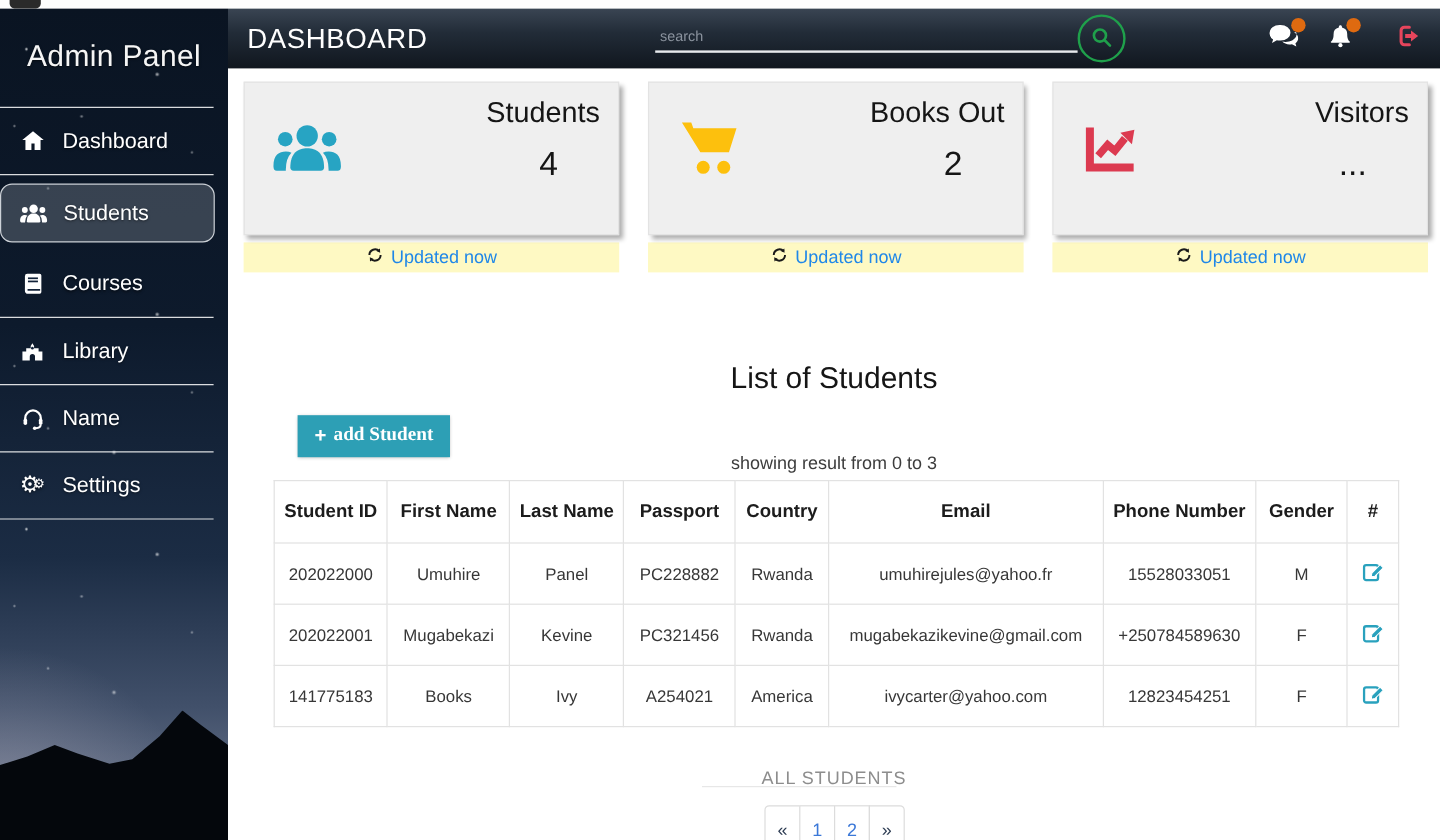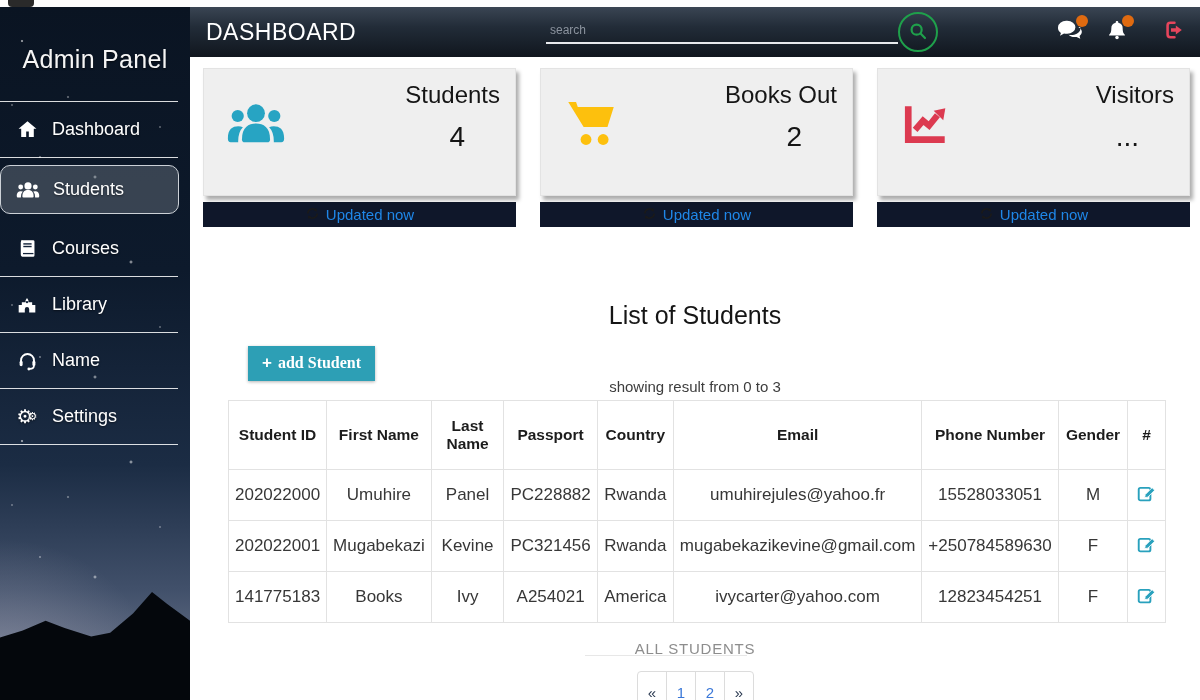--- a/index.html
+++ b/index.html
@@ -20,21 +20,21 @@
       radial-gradient(1px 1px at 40px 150px, rgba(255,255,255,.6), transparent 1.5px),
       radial-gradient(1.3px 1.3px at 95px 170px, rgba(255,255,255,.7), transparent 2px),
       radial-gradient(1px 1px at 12px 98px, rgba(255,255,255,.5), transparent 1.5px),
       radial-gradient(ellipse 220px 190px at 0% 96%, rgba(186,182,196,.38), transparent 70%),
       linear-gradient(180deg, #0a1422 0%, #0d1a2c 38%, #1b2c44 66%, #41506a 84%, #5c6880 92%);
     background-repeat:repeat,repeat,repeat,repeat,repeat,repeat,repeat,no-repeat,no-repeat;
     background-size:190px 200px,190px 200px,190px 200px,190px 200px,190px 200px,190px 200px,190px 200px,100% 100%,100% 100%;
   }
   .mountains { position:absolute; left:0; bottom:0; width:190px; height:120px; background:#04070c;
     clip-path:polygon(0 48%, 12% 42%, 24% 34%, 34% 40%, 48% 47%, 58% 44%, 70% 28%, 80% 10%, 88% 20%, 100% 34%, 100% 100%, 0 100%); }
-  .sidebar-title { margin-top:38px; text-align:center; font-size:25px; color:#f5f5f5; letter-spacing:.3px;
+  .sidebar-title { margin-top:26px; text-align:center; font-size:25px; color:#f5f5f5; letter-spacing:.3px;
     text-shadow:0 1px 2px rgba(0,0,0,.6); }
   .sep { border:none; border-top:1px solid rgba(255,255,255,.85); margin:0 12px 0 0; }
   .sep-title { margin-top:27px; }
   .menu { position:relative; z-index:5; }
   .menu-item { display:flex; align-items:center; gap:13px; padding:17px 8px 17px 15px;
     font-size:18px; color:#fff; cursor:pointer; text-shadow:0 1px 2px rgba(0,0,0,.5); }
   .menu-item .mi-icon { width:24px; display:flex; justify-content:center; align-items:center; flex:0 0 24px; }
   .menu-item.active { background:rgba(150,158,168,.32); border:1px solid #ccd1d7; border-radius:10px;
     margin:7px 11px 7px 0; padding:13px 8px 13px 15px; }
   .gear-big { font-size:19px; line-height:1; } .gear-small { font-size:11px; line-height:1; margin-left:-6px; vertical-align:top; }
@@ -55,37 +55,37 @@
   .badge-dot { position:absolute; top:-4px; right:-6px; width:12px; height:12px; border-radius:50%; background:#df6a10; }
 
   
   .cards-row { position:absolute; left:203px; top:68px; display:flex; gap:24px; }
   .card { width:313px; }
   .card-body { position:relative; height:128px; background:#efefef; border:1px solid #e3e3e3;
     box-shadow:3px 4px 4px rgba(0,0,0,.33); }
   .card-icon { position:absolute; left:22px; top:32px; }
   .card-title { text-align:right; padding:12px 15px 0 0; font-size:24px; color:#151515; }
   .card-value { text-align:right; padding:12px 50px 0 0; font-size:28px; color:#151515; }
-  .card-footer { margin-top:6px; height:25px; background:#0f172a; display:flex; align-items:center;
+  .card-footer { margin-top:6px; height:25px; background:#fef9c3; display:flex; align-items:center;
     justify-content:center; gap:6px; font-size:15px; }
   .card-footer a { color:#1f87e8; text-decoration:none; cursor:pointer; }
 
   
   .list-heading { position:absolute; top:301px; left:190px; width:1010px; text-align:center;
     font-size:25px; color:#151515; }
   .add-btn { position:absolute; left:248px; top:346px; background:#2d9fb5; border:none; color:#fff;
     font-family:"Liberation Serif", serif; font-weight:bold; font-size:16px; padding:7px 14px 8px;
     cursor:pointer; box-shadow:0 1px 3px rgba(0,0,0,.3); display:flex; align-items:center; gap:6px; }
   .add-btn .plus { font-family:"Liberation Sans",sans-serif; font-weight:bold; font-size:17px; }
   .showing { position:absolute; top:378px; left:190px; width:1010px; text-align:center; font-size:15px; color:#3d3d3d; }
 
   table.students { position:absolute; left:228px; top:400px; width:938px; border-collapse:collapse; background:#fff; }
   table.students th, table.students td { border:1px solid #e2e2e2; text-align:center; }
   table.students th { height:52px; font-size:15.5px; color:#1c1c1c; font-weight:bold; padding:16px 6px; }
-  table.students td { height:51px; font-size:17px; color:#373737; padding:0 6px; }
+  table.students td { height:51px; font-size:14px; color:#373737; padding:0 6px; }
   .edit-btn { background:none; border:none; cursor:pointer; padding:2px; }
 
   .all-students { position:absolute; top:640px; left:190px; width:1010px; text-align:center;
     color:#8d8d8d; font-size:15px; letter-spacing:.8px; }
   .mini-hr { position:absolute; top:655px; left:585px; width:162px; border:none; border-top:1px solid #e7e7e7; }
 
   .pagination { position:absolute; top:671px; left:637px; display:flex; }
   .page-btn { width:30px; height:42px; background:#fff; border:1px solid #dcdcdc; margin-left:-1px;
     display:flex; align-items:center; justify-content:center; font-size:15px; cursor:pointer; color:#2c3b52; }
   .page-btn:first-child { border-radius:4px 0 0 4px; margin-left:0; }

